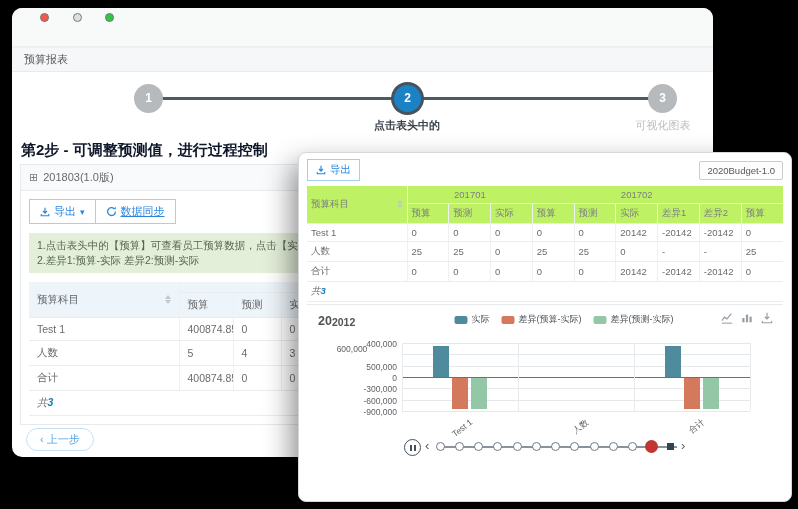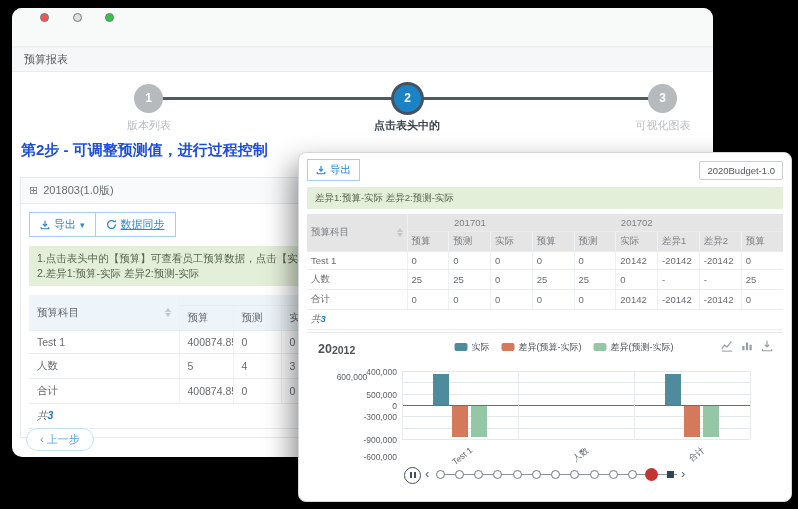--- a/index.html
+++ b/index.html
@@ -26,21 +26,21 @@
   .step-line{position:absolute;left:137px;width:514px;top:25px;height:3px;background:#4d5a66;}
   .step-circle{
     position:absolute;top:12px;width:29px;height:29px;border-radius:50%;
     color:#fff;font-size:12px;font-weight:bold;text-align:center;line-height:29px;
   }
   .step-circle.inactive{background:#b7babd;}
   .step-circle.active{background:#1b82c6;box-shadow:0 0 0 3px #46525c;width:27px;height:27px;line-height:27px;top:13px;}
   .step-label{position:absolute;top:46px;font-size:11px;width:120px;text-align:center;}
   .step-label.inactive{color:#b9bcbf;}
   .step-label.active{color:#3b434b;font-weight:bold;}
-  .step-heading{margin:7px 0 17px 9px;font-size:15px;font-weight:bold;color:#1d4ed8;}
+  .step-heading{margin:7px 0 4px 9px;font-size:15px;font-weight:bold;color:#0f172a;}
   .ibox{margin:0 8px;border:1px solid #e7eaec;background:#fff;}
   .ibox-title{
     height:25px;line-height:25px;background:#f9fafb;border-bottom:1px solid #e7eaec;
     font-size:11px;color:#676a6c;padding-left:8px;
   }
   .ibox-body{padding:8px;}
   .grid-ico{color:#7a7e82;font-size:11px;margin-right:5px;}
   .btn-group{display:inline-flex;}
   .btn-blue{
     display:inline-flex;align-items:center;gap:4px;
@@ -83,21 +83,21 @@
   .wf-body{padding:6px 8px 0 8px;position:relative;}
   .wf-toolbar{display:flex;justify-content:space-between;align-items:center;}
   .btn-blue.sm{font-size:10.5px;padding:3px 8px;}
   .version-box{
     border:1px solid #c9cdd1;background:#fdfdfd;color:#55595d;
     font-size:9.5px;padding:3px 7px;border-radius:2px;cursor:pointer;
   }
   .alert-green.sm{margin-top:6px;font-size:9.5px;padding:4px 8px;}
   table.data.sm{font-size:9.5px;margin-top:5px;}
   table.data.sm th,table.data.sm td{padding:3px 4px;}
-  table.data.sm thead th{background:#e5e5e5;color:#7b7e82;}
+  table.data.sm thead th{background:#bef264;color:#7b7e82;}
   table.data.sm .grp{text-align:center;border-right:none;}
   
   .chart{position:relative;height:128px;margin-top:2px;border-top:1px solid #e7eaec;}
   .chart-title{position:absolute;left:11px;top:6px;color:#4f5356;font-weight:bold;}
   .chart-title .p1{font-size:12.5px;}
   .chart-title .p2{font-size:10.5px;position:relative;top:1px;}
   .legend{position:absolute;left:54%;transform:translateX(-50%);top:8px;display:flex;gap:12px;white-space:nowrap;}
   .legend-item{display:inline-flex;align-items:center;gap:4px;font-size:9px;color:#4d5357;cursor:pointer;}
   .legend-swatch{width:13px;height:8px;border-radius:2px;display:inline-block;}
   .toolbox{position:absolute;right:10px;top:7px;display:flex;gap:8px;}
@@ -132,21 +132,20 @@
     <span class="tl-dot" style="left:61px;background:#dfdfdf"></span>
     <span class="tl-dot" style="left:93px;background:#2fc93f"></span>
   </div>
   <div class="panel-hdr">预算报表</div>
 
   <div class="stepper">
     <div class="step-line"></div>
     <div class="step-circle inactive" style="left:122px">1</div>
     <div class="step-circle active" style="left:382px">2</div>
     <div class="step-circle inactive" style="left:636px">3</div>
-    <div class="step-label inactive" style="left:77px">版本列表</div>
     <div class="step-label active" style="left:335px">点击表头中的</div>
     <div class="step-label inactive" style="left:591px">可视化图表</div>
   </div>
 
   <div class="step-heading">第2步 - 可调整预测值，进行过程控制</div>
 
   <div class="ibox">
     <div class="ibox-title">
       <span class="grid-ico">⊞</span><span>201803(1.0版)</span>
     </div>
@@ -231,21 +230,20 @@
       <button class="btn-blue sm">
         <svg width="10" height="10" viewBox="0 0 12 12">
             <path d="M6 1v6M3.6 4.8 6 7.3l2.4-2.5" stroke="#2a85dd" stroke-width="1.4" fill="none"></path>
             <path d="M1.5 8.5v2h9v-2" stroke="#2a85dd" stroke-width="1.3" fill="none"></path>
           </svg>
         <span>导出</span>
       </button>
       <div class="version-box">2020Budget-1.0</div>
     </div>
 
-    <div class="alert-green sm">差异1:预算-实际 差异2:预测-实际</div>
 
     <table class="data sm" id="front-table">
         <colgroup>
           <col style="width: 100px;">
           <col>
           <col>
           <col>
           <col>
           <col>
           <col>
@@ -369,21 +367,21 @@
           <div class="bar" style="left: 263px; width: 16px; height: 31px; top: 3px; background: rgb(78, 140, 157);"></div>
           <div class="bar" style="left: 282px; width: 16px; height: 31px; top: 35px; background: rgb(212, 121, 92);"></div>
           <div class="bar" style="left: 301px; width: 16px; height: 31px; top: 35px; background: rgb(148, 199, 165);"></div>
         </div>
       <div id="ylabs">
           <div class="ylab" style="top: 34px;">400,000</div>
           <div class="ylab" style="top: 39px; text-align: center;">600,000</div>
           <div class="ylab" style="top: 57px;">500,000</div>
           <div class="ylab" style="top: 68px;">0</div>
           <div class="ylab" style="top: 79px;">-300,000</div>
-          <div class="ylab" style="top: 91px; margin-top: 28px;">-600,000</div>
+          <div class="ylab" style="top: 91px;">-600,000</div>
           <div class="ylab" style="top: 102px;">-900,000</div>
         </div>
       <div id="xlabs">
           <div class="xlab" style="left: 121px; top: 112px;">Test 1</div>
           <div class="xlab" style="left: 237px; top: 112px;">人数</div>
           <div class="xlab" style="left: 353px; top: 112px;">合计</div>
         </div>
     </div>
 
     <div class="timeline" id="timeline">

